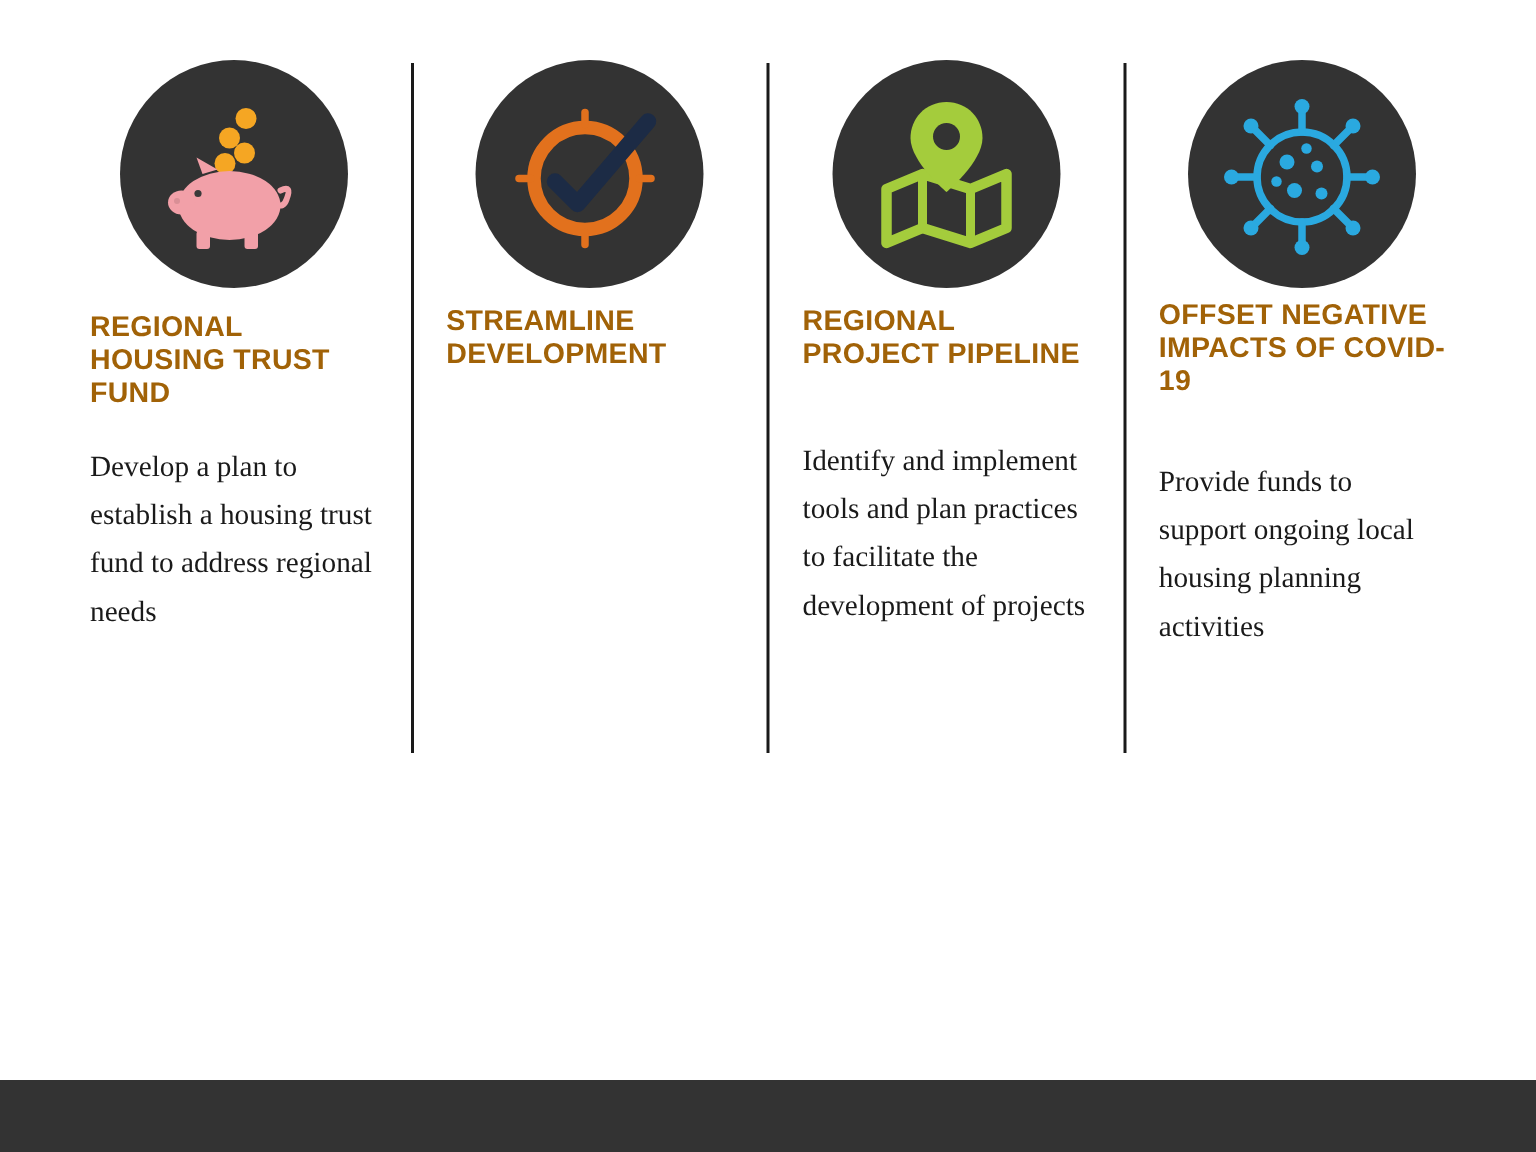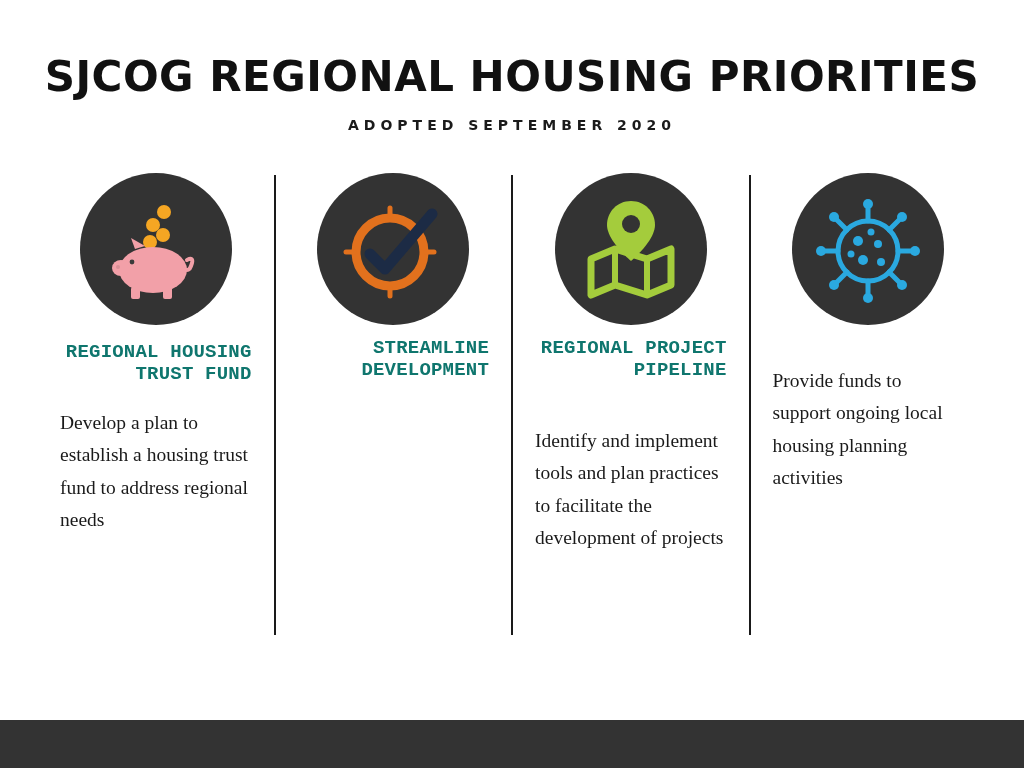--- a/index.html
+++ b/index.html
@@ -86,26 +86,26 @@
     height: 152px;
     border-radius: 50%;
     background: #333333;
     display: flex;
     align-items: center;
     justify-content: center;
   }
 
   .col-heading {
     margin-top: 16px;
-    text-align: right;
-    font-family: Liberation Mono, monospace;
+    text-align: left;
+    font-family: Liberation Sans, sans-serif;
     font-weight: bold;
     font-size: 19px;
     line-height: 1.16;
-    color: #0f766e;
+    color: #a16207;
     text-transform: uppercase;
     letter-spacing: 0.2px;
   }
 
   .col-body {
     margin-top: 32px;
     font-family: "Liberation Serif", serif;
     font-size: 19.5px;
     line-height: 1.65;
     color: #1a1a1a;
@@ -129,24 +129,20 @@
     width: 1024px;
     height: 48px;
     background: #333333;
   }
 </style>
 </head>
 <body>
 
 <div class="slide">
 
-  <div class="header">
-    <div class="title">SJCOG REGIONAL HOUSING PRIORITIES</div>
-    <div class="subtitle">ADOPTED SEPTEMBER 2020</div>
-  </div>
 
   <div class="columns">
 
     <div class="col col-1">
       <div class="icon-wrap">
         <div class="circle">
           <svg width="110" height="110" viewBox="0 0 110 110">
 
             <circle cx="63" cy="18" r="7" fill="#f5a623"></circle>
             <circle cx="52" cy="31" r="7" fill="#f5a623"></circle>
@@ -250,19 +246,20 @@
               <circle cx="45" cy="47" r="5"></circle>
               <circle cx="65" cy="50" r="4"></circle>
               <circle cx="50" cy="66" r="5"></circle>
               <circle cx="68" cy="68" r="4"></circle>
               <circle cx="38" cy="60" r="3.5"></circle>
               <circle cx="58" cy="38" r="3.5"></circle>
             </g>
           </svg>
         </div>
       </div>
+      <div class="col-heading">OFFSET NEGATIVE IMPACTS OF COVID-19</div>
       <div class="col-body">Provide funds to support ongoing local housing planning activities</div>
     </div>
 
   </div>
 
   <div class="footer-bar"></div>
 </div>
 
 </body></html>

